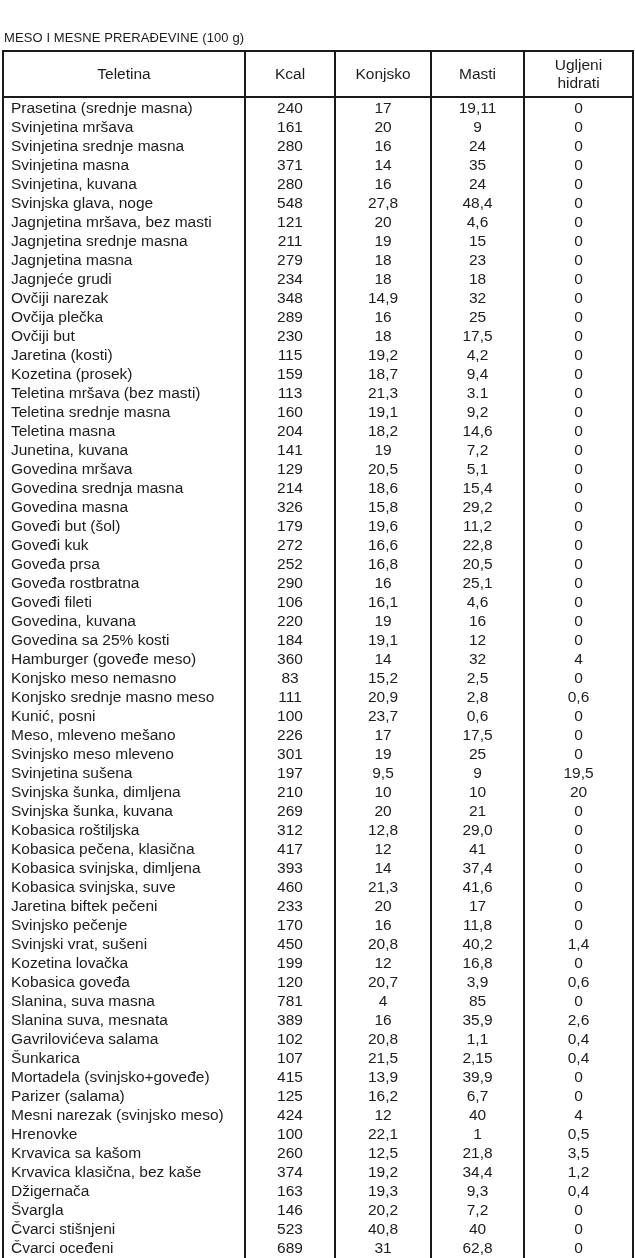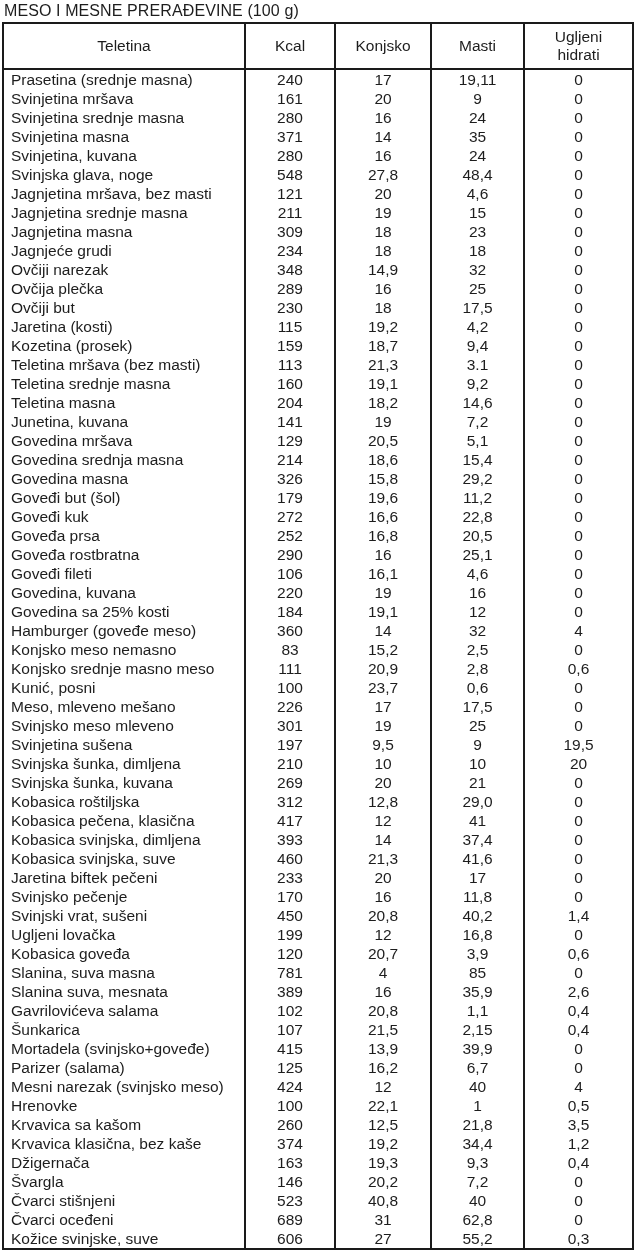--- a/index.html
+++ b/index.html
@@ -4,25 +4,26 @@
 <style>
   html,body{margin:0;padding:0;}
   body{
     width:635px;height:1258px;
     background:#ffffff;
     font-family:"Liberation Sans", sans-serif;
     color:#1d1d1d;
     overflow:hidden;
   }
   .title{
-    font-size:16px;
+    font-size:13px;
     letter-spacing:0.1px;
     padding:2px 0 0 4px;
     height:20px;
     white-space:nowrap;
+    margin-top:28px;
   }
   table.food-table{
     border-collapse:collapse;
     table-layout:fixed;
     margin:0 0 0 2px;
     width:630px;
     height:1228px;
     border:2px solid #1a1a1a;
   }
   .food-table th,
@@ -133,21 +134,21 @@
       </tr>
       <tr>
         <td class="name">Jagnjetina srednje masna</td>
         <td class="num">211</td>
         <td class="num">19</td>
         <td class="num">15</td>
         <td class="num">0</td>
       </tr>
       <tr>
         <td class="name">Jagnjetina masna</td>
-        <td class="num">309</td>
+        <td class="num">279</td>
         <td class="num">18</td>
         <td class="num">23</td>
         <td class="num">0</td>
       </tr>
       <tr>
         <td class="name">Jagnjeće grudi</td>
         <td class="num">234</td>
         <td class="num">18</td>
         <td class="num">18</td>
         <td class="num">0</td>
@@ -391,21 +392,21 @@
         <td class="num">0</td>
       </tr>
       <tr>
         <td class="name">Svinjski vrat, sušeni</td>
         <td class="num">450</td>
         <td class="num">20,8</td>
         <td class="num">40,2</td>
         <td class="num">1,4</td>
       </tr>
       <tr>
-        <td class="name">Ugljeni lovačka</td>
+        <td class="name">Kozetina lovačka</td>
         <td class="num">199</td>
         <td class="num">12</td>
         <td class="num">16,8</td>
         <td class="num">0</td>
       </tr>
       <tr>
         <td class="name">Kobasica goveđa</td>
         <td class="num">120</td>
         <td class="num">20,7</td>
         <td class="num">3,9</td>

